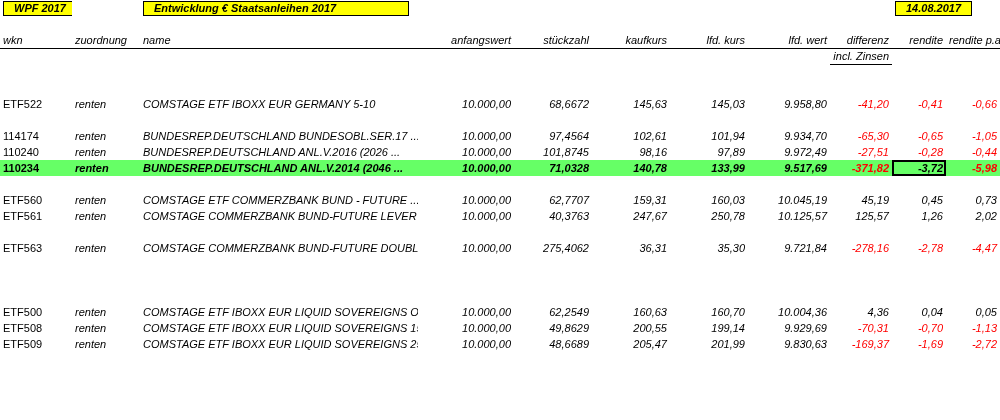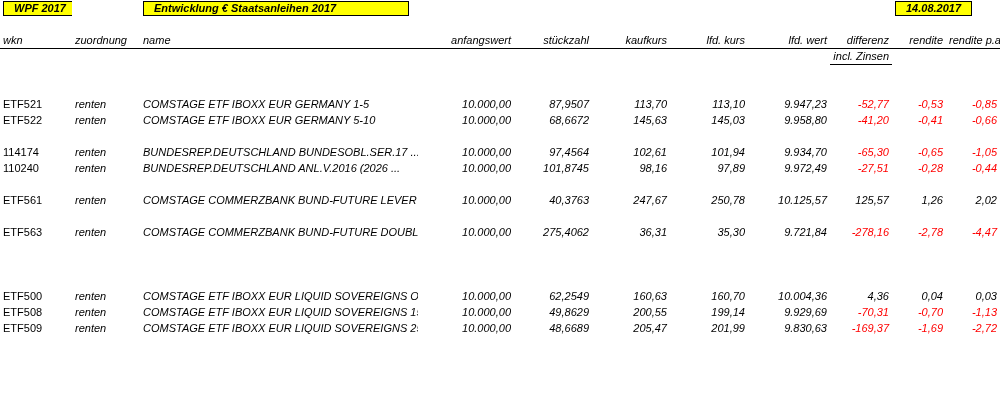--- a/index.html
+++ b/index.html
@@ -167,33 +167,20 @@
           <td></td>
           <td></td>
           <td></td>
           <td></td>
           <td></td>
           <td></td>
           <td></td>
           <td></td>
         </tr>
         <tr>
-          <td>ETF521</td>
-          <td class="ital">renten</td>
-          <td class="ital">COMSTAGE ETF IBOXX EUR GERMANY 1-5</td>
-          <td class="num">10.000,00</td>
-          <td class="num">87,9507</td>
-          <td class="num">113,70</td>
-          <td class="num">113,10</td>
-          <td class="num">9.947,23</td>
-          <td class="num neg">-52,77</td>
-          <td class="num neg">-0,53</td>
-          <td class="num neg">-0,85</td>
-        </tr>
-        <tr>
           <td>ETF522</td>
           <td class="ital">renten</td>
           <td class="ital">COMSTAGE ETF IBOXX EUR GERMANY 5-10</td>
           <td class="num">10.000,00</td>
           <td class="num">68,6672</td>
           <td class="num">145,63</td>
           <td class="num">145,03</td>
           <td class="num">9.958,80</td>
           <td class="num neg">-41,20</td>
           <td class="num neg">-0,41</td>
@@ -231,32 +218,58 @@
           <td class="ital">BUNDESREP.DEUTSCHLAND ANL.V.2016 (2026 ...</td>
           <td class="num">10.000,00</td>
           <td class="num">101,8745</td>
           <td class="num">98,16</td>
           <td class="num">97,89</td>
           <td class="num">9.972,49</td>
           <td class="num neg">-27,51</td>
           <td class="num neg">-0,28</td>
           <td class="num neg">-0,44</td>
         </tr>
-        <tr class="spacer">
-          <td></td>
-          <td></td>
-          <td></td>
-          <td></td>
-          <td></td>
-          <td></td>
-          <td></td>
-          <td></td>
-          <td></td>
-          <td></td>
-          <td></td>
+        <tr class="green-row">
+          <td>110234</td>
+          <td class="ital">renten</td>
+          <td class="ital">BUNDESREP.DEUTSCHLAND ANL.V.2014 (2046 ...</td>
+          <td class="num">10.000,00</td>
+          <td class="num">71,0328</td>
+          <td class="num">140,78</td>
+          <td class="num">133,99</td>
+          <td class="num">9.517,69</td>
+          <td class="num neg">-371,82</td>
+          <td class="num boxed">-3,72</td>
+          <td class="num neg">-5,98</td>
+        </tr>
+        <tr class="spacer">
+          <td></td>
+          <td></td>
+          <td></td>
+          <td></td>
+          <td></td>
+          <td></td>
+          <td></td>
+          <td></td>
+          <td></td>
+          <td></td>
+          <td></td>
+        </tr>
+        <tr>
+          <td>ETF560</td>
+          <td class="ital">renten</td>
+          <td class="ital">COMSTAGE ETF COMMERZBANK BUND - FUTURE ...</td>
+          <td class="num">10.000,00</td>
+          <td class="num">62,7707</td>
+          <td class="num">159,31</td>
+          <td class="num">160,03</td>
+          <td class="num">10.045,19</td>
+          <td class="num">45,19</td>
+          <td class="num">0,45</td>
+          <td class="num">0,73</td>
         </tr>
         <tr>
           <td>ETF561</td>
           <td class="ital">renten</td>
           <td class="ital">COMSTAGE COMMERZBANK BUND-FUTURE LEVER ...</td>
           <td class="num">10.000,00</td>
           <td class="num">40,3763</td>
           <td class="num">247,67</td>
           <td class="num">250,78</td>
           <td class="num">10.125,57</td>
@@ -333,21 +346,21 @@
           <td>ETF500</td>
           <td class="ital">renten</td>
           <td class="ital">COMSTAGE ETF IBOXX EUR LIQUID SOVEREIGNS OVER</td>
           <td class="num">10.000,00</td>
           <td class="num">62,2549</td>
           <td class="num">160,63</td>
           <td class="num">160,70</td>
           <td class="num">10.004,36</td>
           <td class="num">4,36</td>
           <td class="num">0,04</td>
-          <td class="num">0,03</td>
+          <td class="num">0,05</td>
         </tr>
         <tr>
           <td>ETF508</td>
           <td class="ital">renten</td>
           <td class="ital">COMSTAGE ETF IBOXX EUR LIQUID SOVEREIGNS 15+</td>
           <td class="num">10.000,00</td>
           <td class="num">49,8629</td>
           <td class="num">200,55</td>
           <td class="num">199,14</td>
           <td class="num">9.929,69</td>

